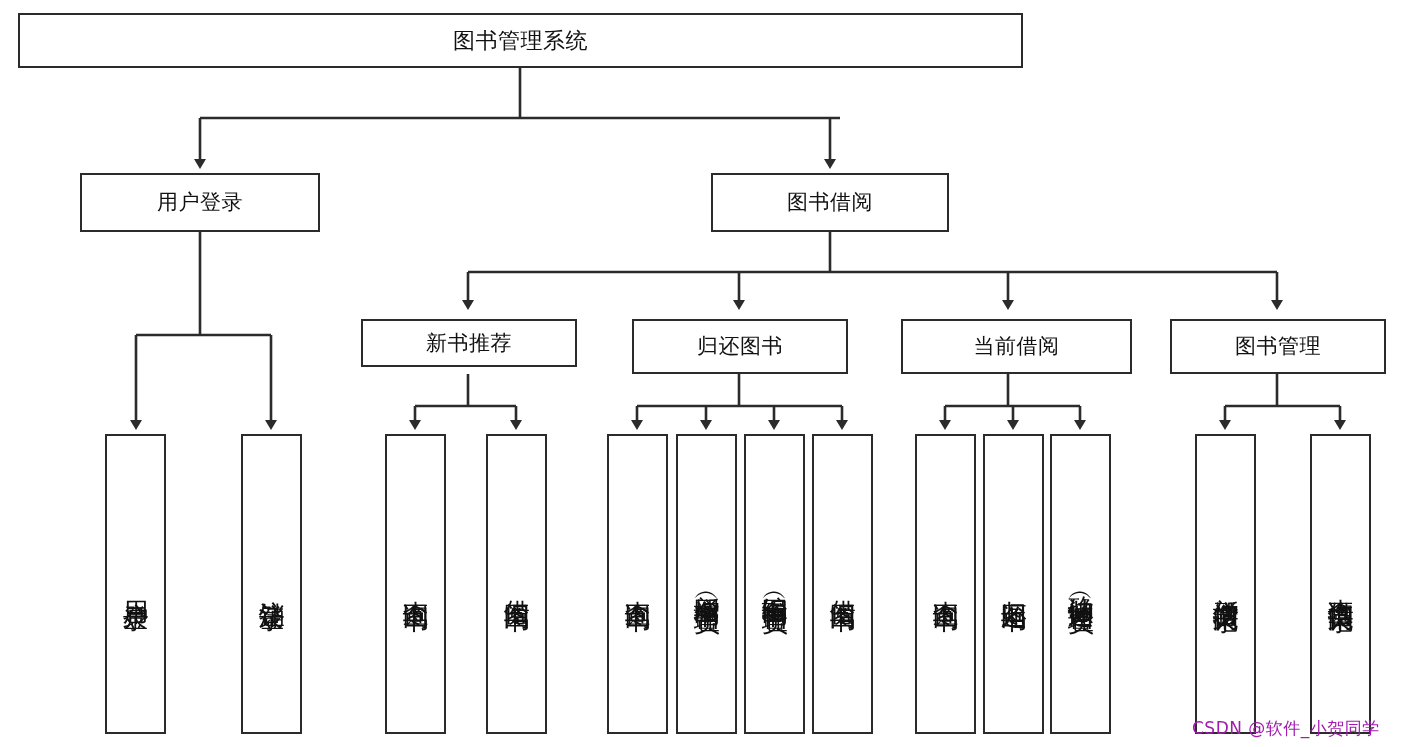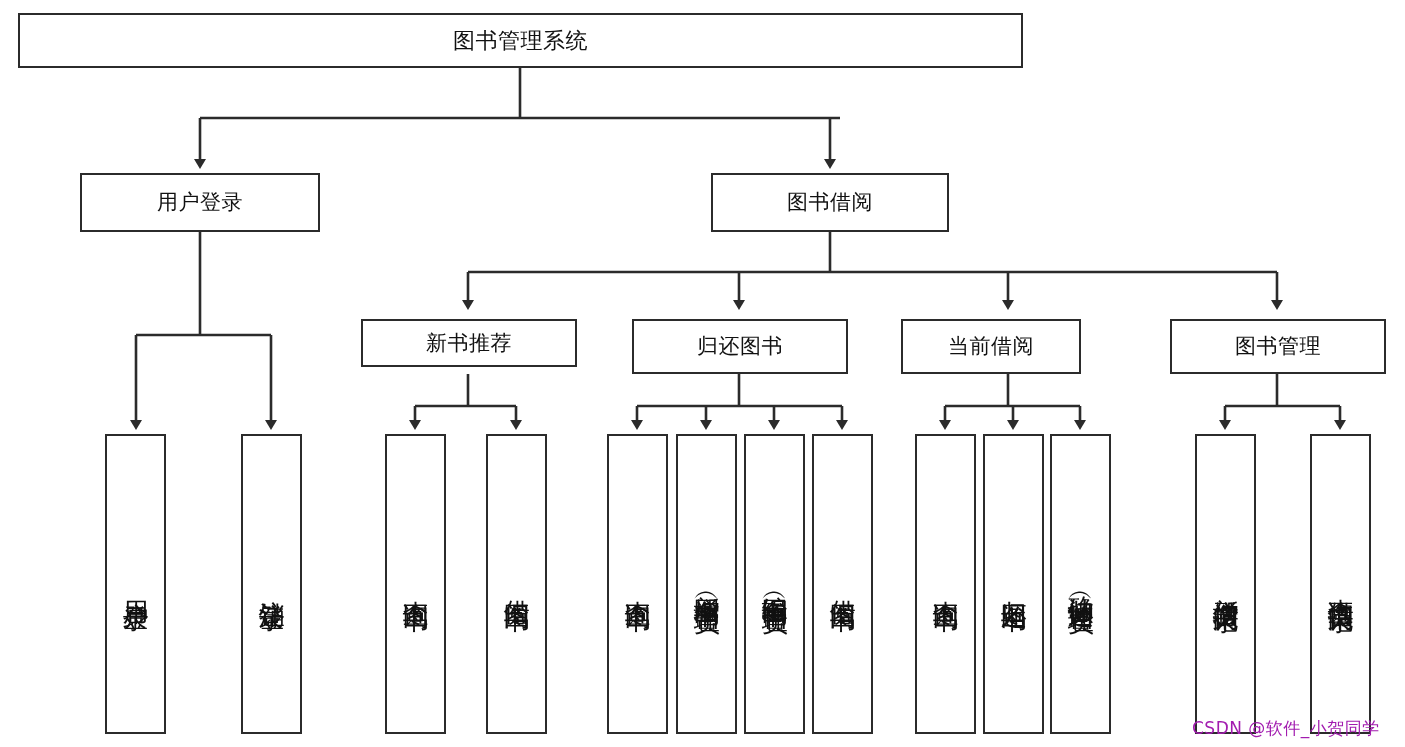--- a/index.html
+++ b/index.html
@@ -140,21 +140,21 @@
   <div class="node h" style="left:711px; top:173px; width:238px; height:59px;">
     <span class="label">图书借阅</span>
   </div>
 
   <div class="node h" style="left:361px; top:319px; width:216px; height:48px;">
     <span class="label">新书推荐</span>
   </div>
   <div class="node h" style="left:632px; top:319px; width:216px; height:55px;">
     <span class="label">归还图书</span>
   </div>
-  <div class="node h" style="left:901px; top:319px; width:180px; height:55px;">
+  <div class="node h" style="left:901px; top:319px; width:231px; height:55px;">
     <span class="label">当前借阅</span>
   </div>
   <div class="node h" style="left:1170px; top:319px; width:216px; height:55px;">
     <span class="label">图书管理</span>
   </div>
 
   <div class="node v" style="left:105px; top:434px; width:61px; height:300px;">
     <span class="label">用户登录</span>
   </div>
   <div class="node v" style="left:241px; top:434px; width:61px; height:300px;">

